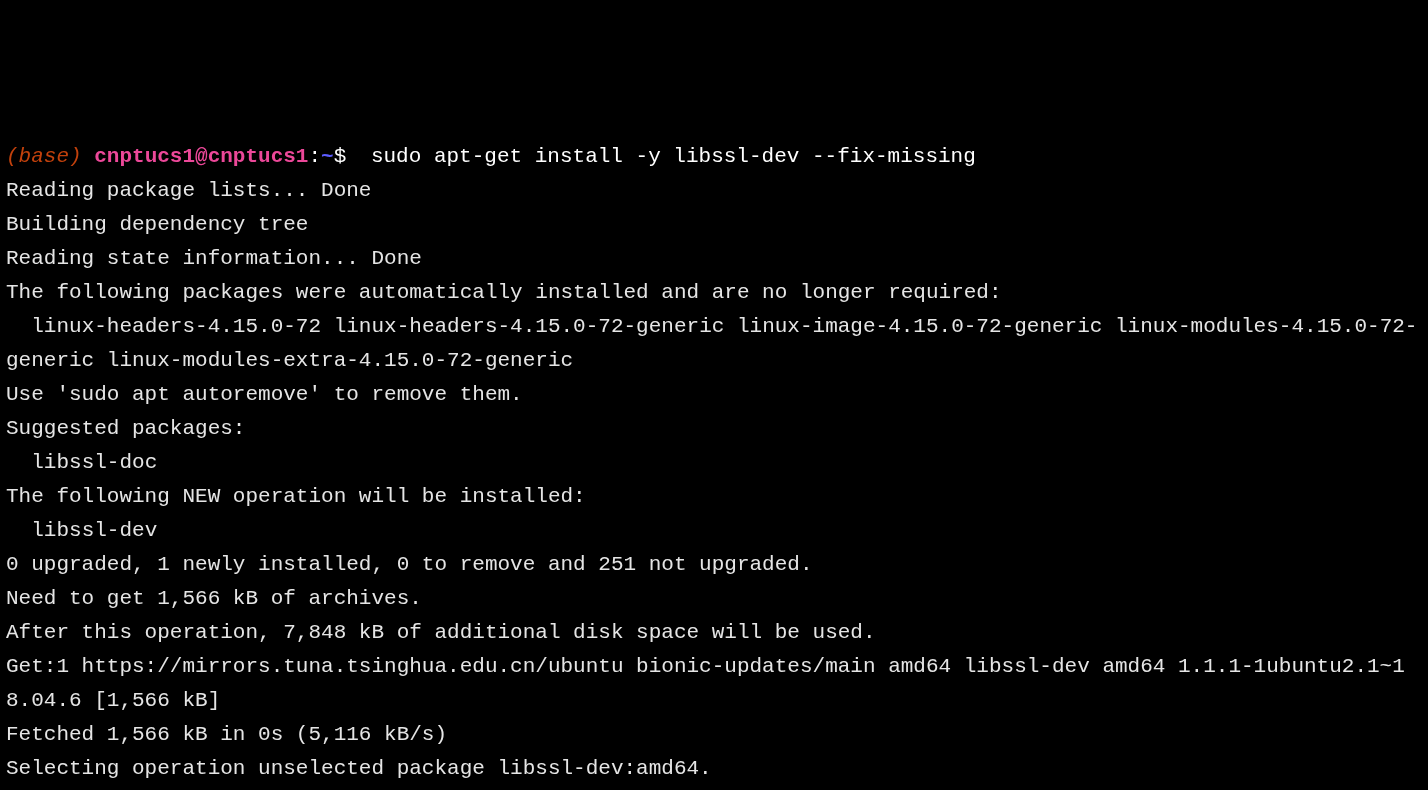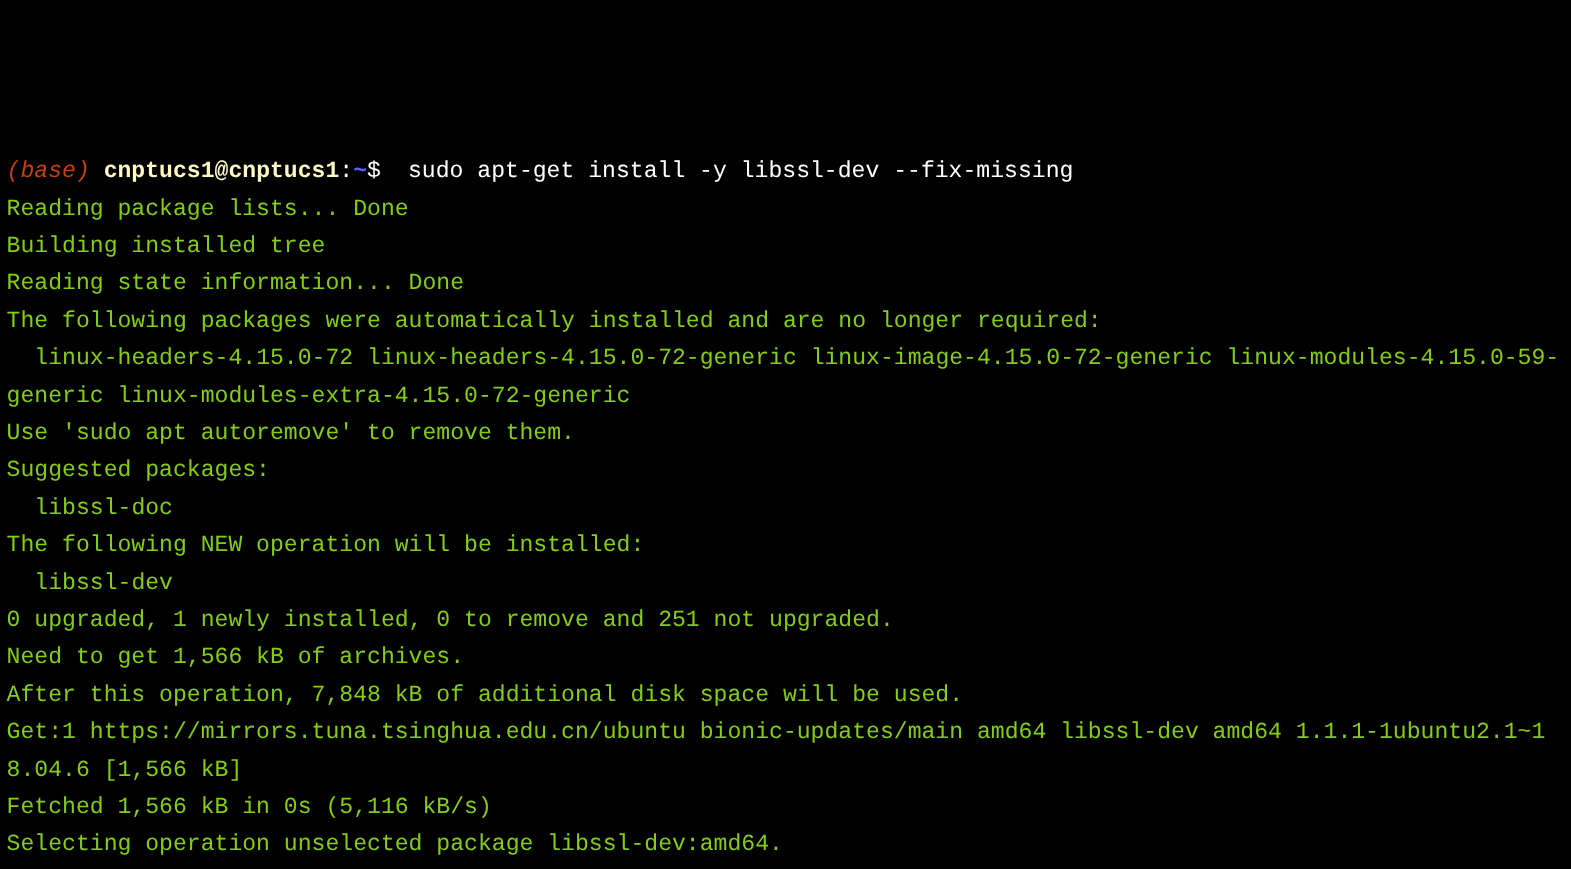--- a/index.html
+++ b/index.html
@@ -21,52 +21,52 @@
       word-break: break-all;
     }
     .terminal {
       width: 100%;
     }
     .prompt-prefix {
       color: #c2410c;
       font-style: italic;
     }
     .prompt-user {
-      color: #fef9c3;
+      color: #ec4899;
       font-weight: bold;
     }
     .prompt-path {
       color: #ffffff;
     }
     .prompt-tilde {
       color: #5c5cff;
       font-weight: bold;
     }
     .prompt-dollar {
       color: #ffffff;
     }
     .command {
       color: #ffffff;
       margin-left: 12px;
     }
     .output {
-      color: #84cc16;
+      color: #e5e5e5;
     }
   </style>
 </head>
 <body>
 
 
 
 <div class="terminal"><span><span class="prompt-prefix">(base) </span><span class="prompt-user">cnptucs1@cnptucs1</span><span class="prompt-path">:</span><span class="prompt-tilde">~</span><span class="prompt-dollar">$ </span><span class="command">sudo apt-get install -y libssl-dev --fix-missing</span></span>
 <span class="output">Reading package lists... Done</span>
-<span class="output">Building installed tree</span>
+<span class="output">Building dependency tree</span>
 <span class="output">Reading state information... Done</span>
 <span class="output">The following packages were automatically installed and are no longer required:</span>
-<span class="output">  linux-headers-4.15.0-72 linux-headers-4.15.0-72-generic linux-image-4.15.0-72-generic linux-modules-4.15.0-59-generic linux-modules-extra-4.15.0-72-generic</span>
+<span class="output">  linux-headers-4.15.0-72 linux-headers-4.15.0-72-generic linux-image-4.15.0-72-generic linux-modules-4.15.0-72-generic linux-modules-extra-4.15.0-72-generic</span>
 <span class="output">Use 'sudo apt autoremove' to remove them.</span>
 <span class="output">Suggested packages:</span>
 <span class="output">  libssl-doc</span>
 <span class="output">The following NEW operation will be installed:</span>
 <span class="output">  libssl-dev</span>
 <span class="output">0 upgraded, 1 newly installed, 0 to remove and 251 not upgraded.</span>
 <span class="output">Need to get 1,566 kB of archives.</span>
 <span class="output">After this operation, 7,848 kB of additional disk space will be used.</span>
 <span class="output">Get:1 https://mirrors.tuna.tsinghua.edu.cn/ubuntu bionic-updates/main amd64 libssl-dev amd64 1.1.1-1ubuntu2.1~18.04.6 [1,566 kB]</span>
 <span class="output">Fetched 1,566 kB in 0s (5,116 kB/s)</span>

